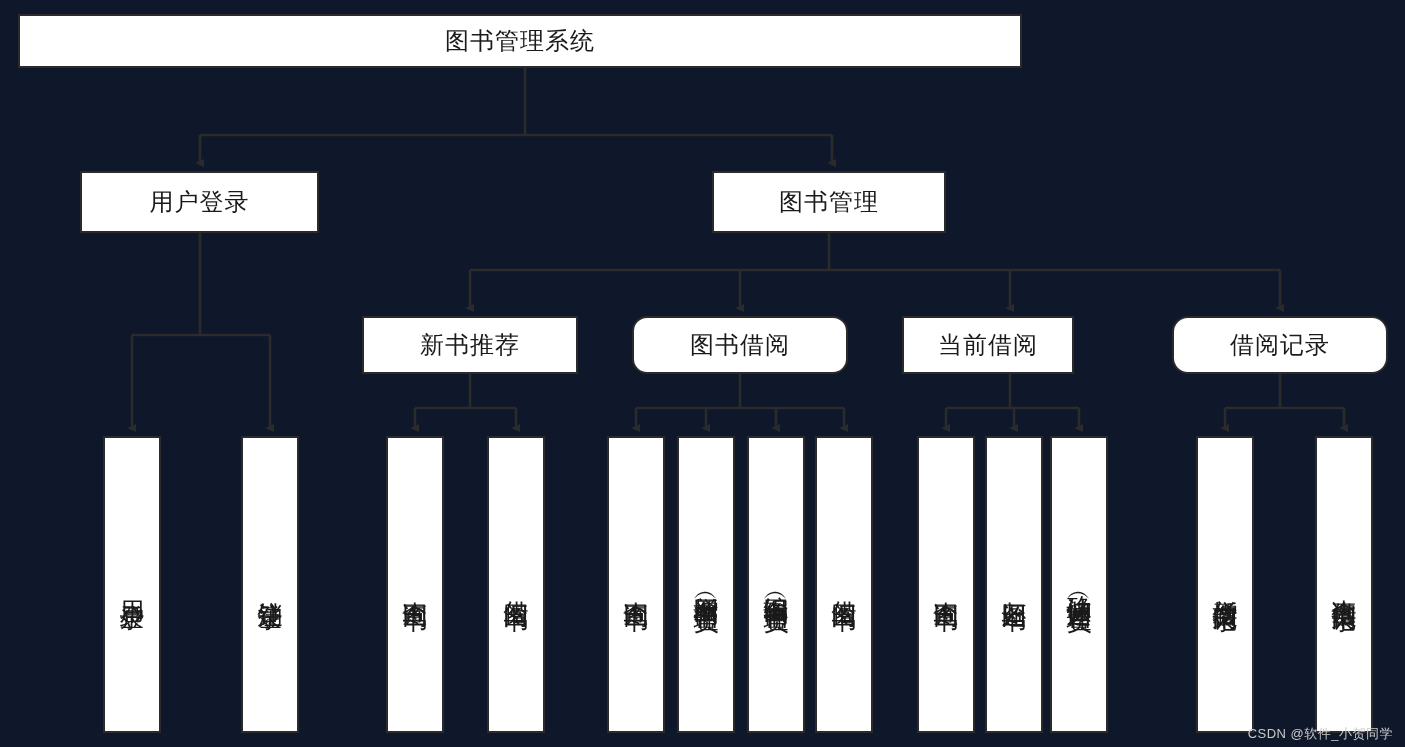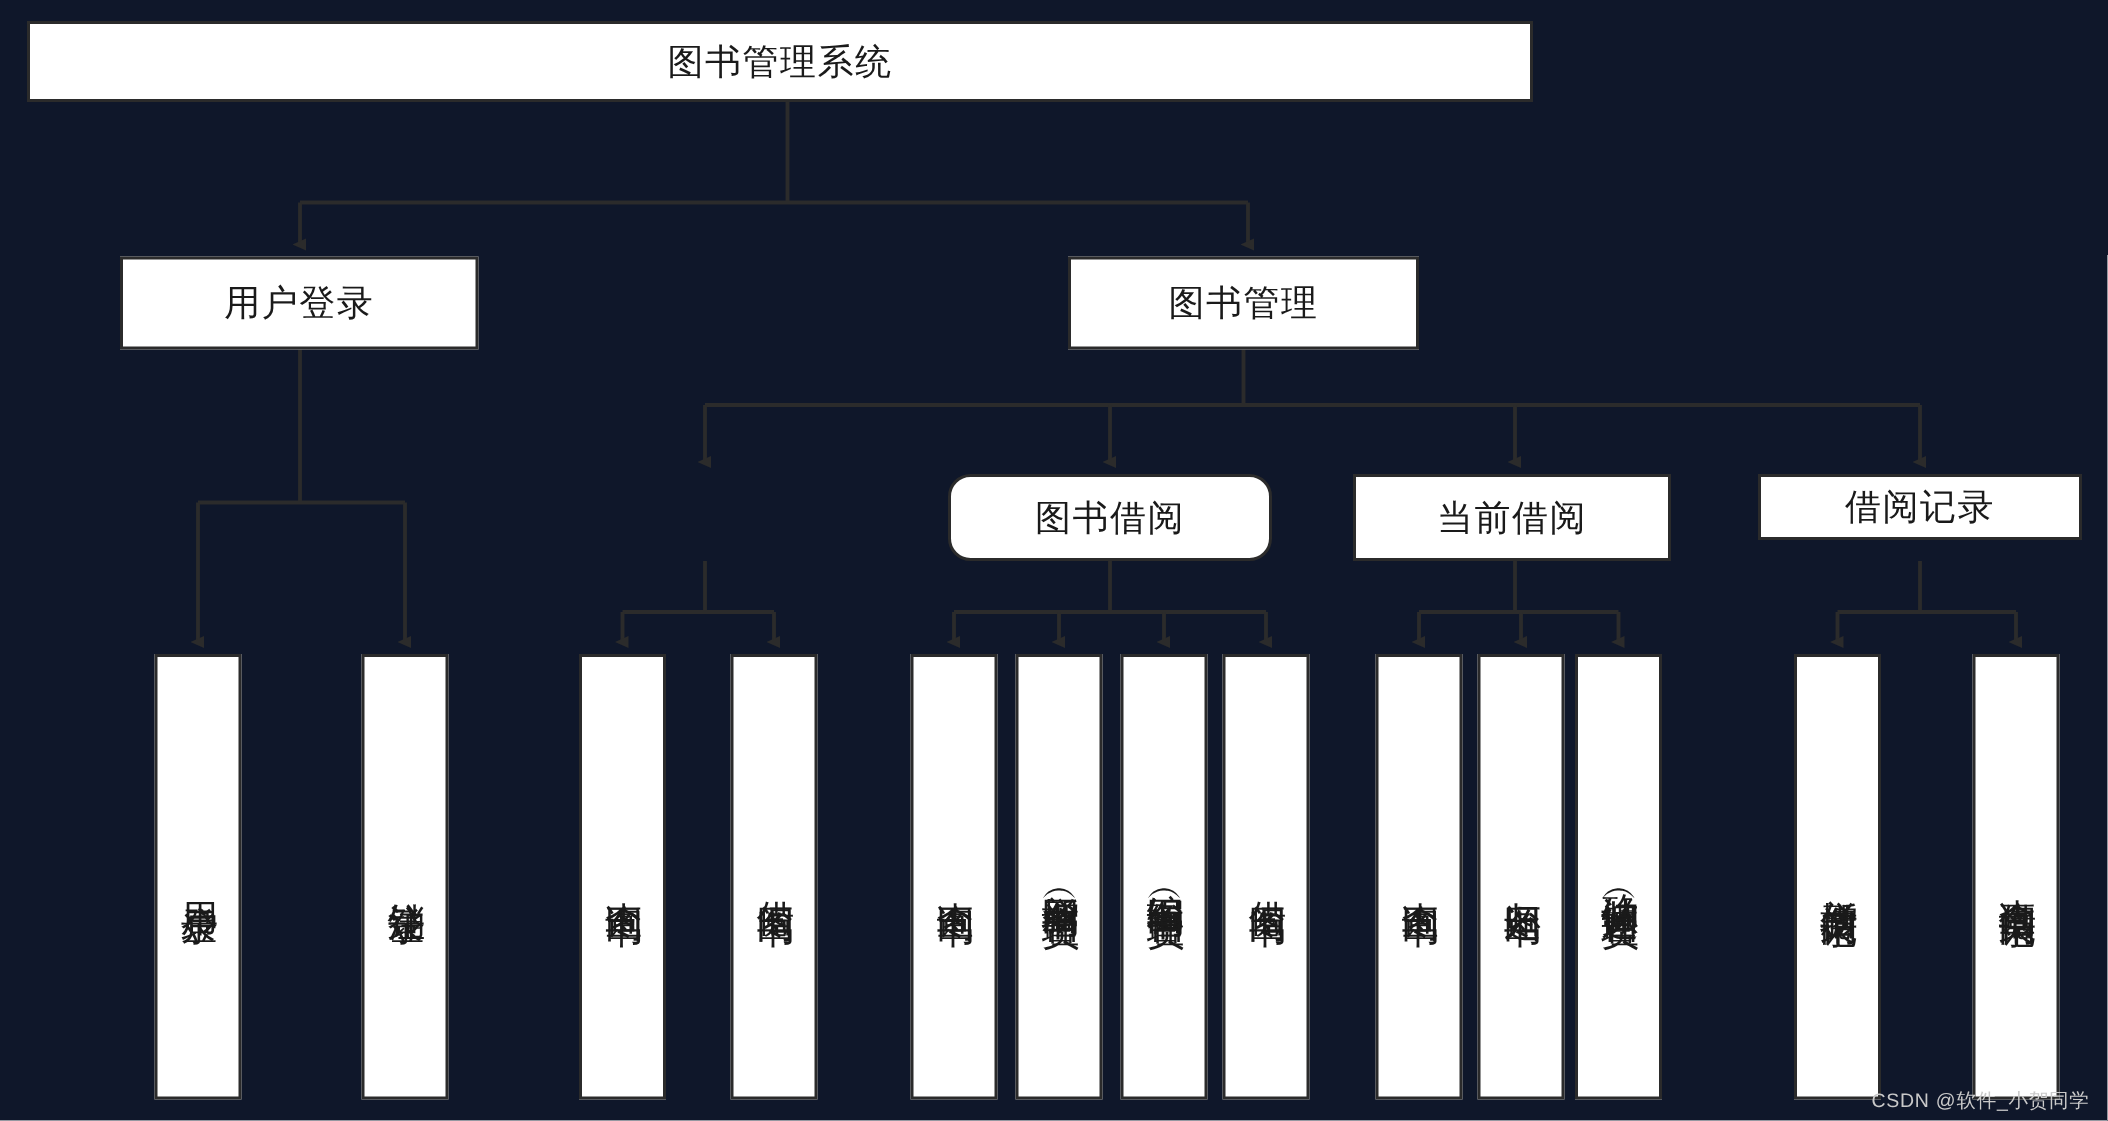--- a/index.html
+++ b/index.html
@@ -74,27 +74,30 @@
     <span>图书管理系统</span>
   </div>
 
   <div class="node horiz" id="n-l2-0" style="left: 80px; top: 171px; width: 239px; height: 62px;">
     <span>用户登录</span>
   </div>
   <div class="node horiz" id="n-l2-1" style="left: 712px; top: 171px; width: 234px; height: 62px;">
     <span>图书管理</span>
   </div>
 
+  <div class="node horiz" id="n-l3-0" style="left: 362px; top: 316px; width: 216px; height: 58px;">
+    <span>新书推荐</span>
+  </div>
   <div class="node horiz" id="n-l3-1" style="left: 632px; top: 316px; width: 216px; height: 58px; border-radius: 15px;">
     <span>图书借阅</span>
   </div>
-  <div class="node horiz" id="n-l3-2" style="left: 902px; top: 316px; width: 212px; height: 58px;">
+  <div class="node horiz" id="n-l3-2" style="left: 902px; top: 316px; width: 172px; height: 58px;">
     <span>当前借阅</span>
   </div>
-  <div class="node horiz" id="n-l3-3" style="left: 1172px; top: 316px; width: 216px; height: 44px;">
+  <div class="node horiz" id="n-l3-3" style="left: 1172px; top: 316px; width: 216px; height: 58px; border-radius: 16px;">
     <span>借阅记录</span>
   </div>
 
   <div class="node vert" id="n-leaf-0" style="left: 103px; top: 436px; width: 58px; height: 297px;">
     <span>用户登录</span>
   </div>
   <div class="node vert" id="n-leaf-1" style="left: 241px; top: 436px; width: 58px; height: 297px;">
     <span>注销登录</span>
   </div>
   <div class="node vert" id="n-leaf-2" style="left: 386px; top: 436px; width: 58px; height: 297px;">

